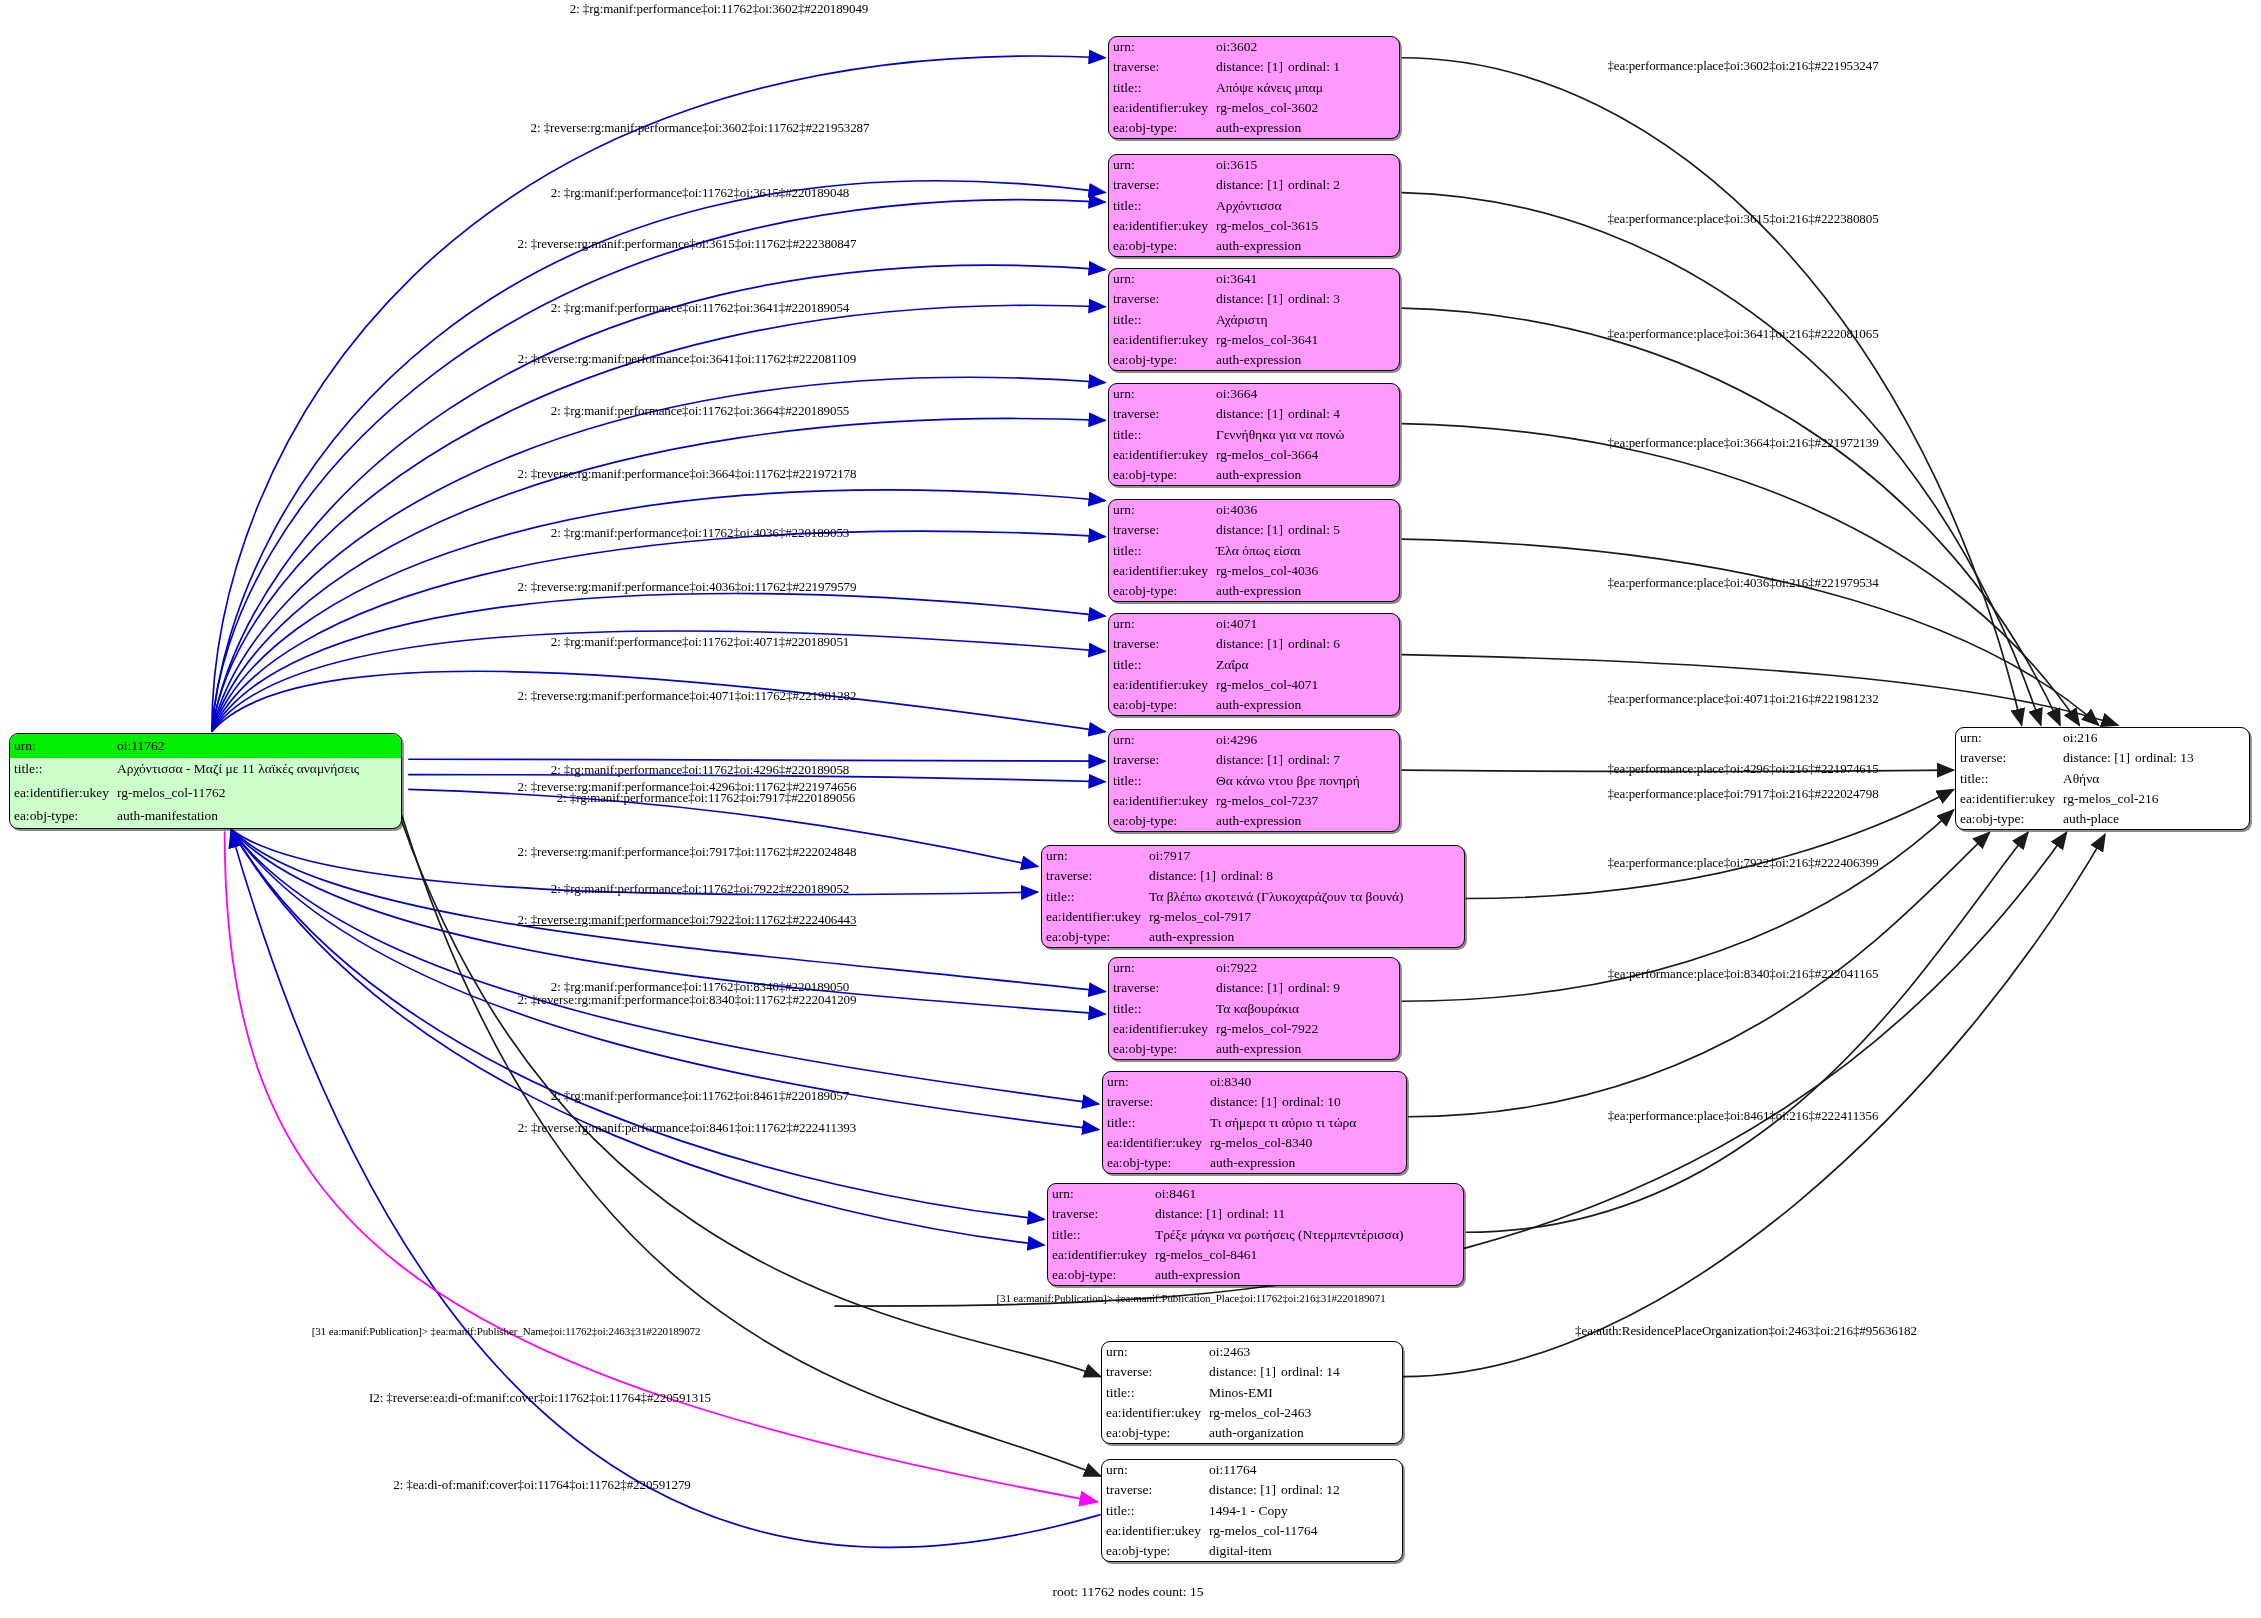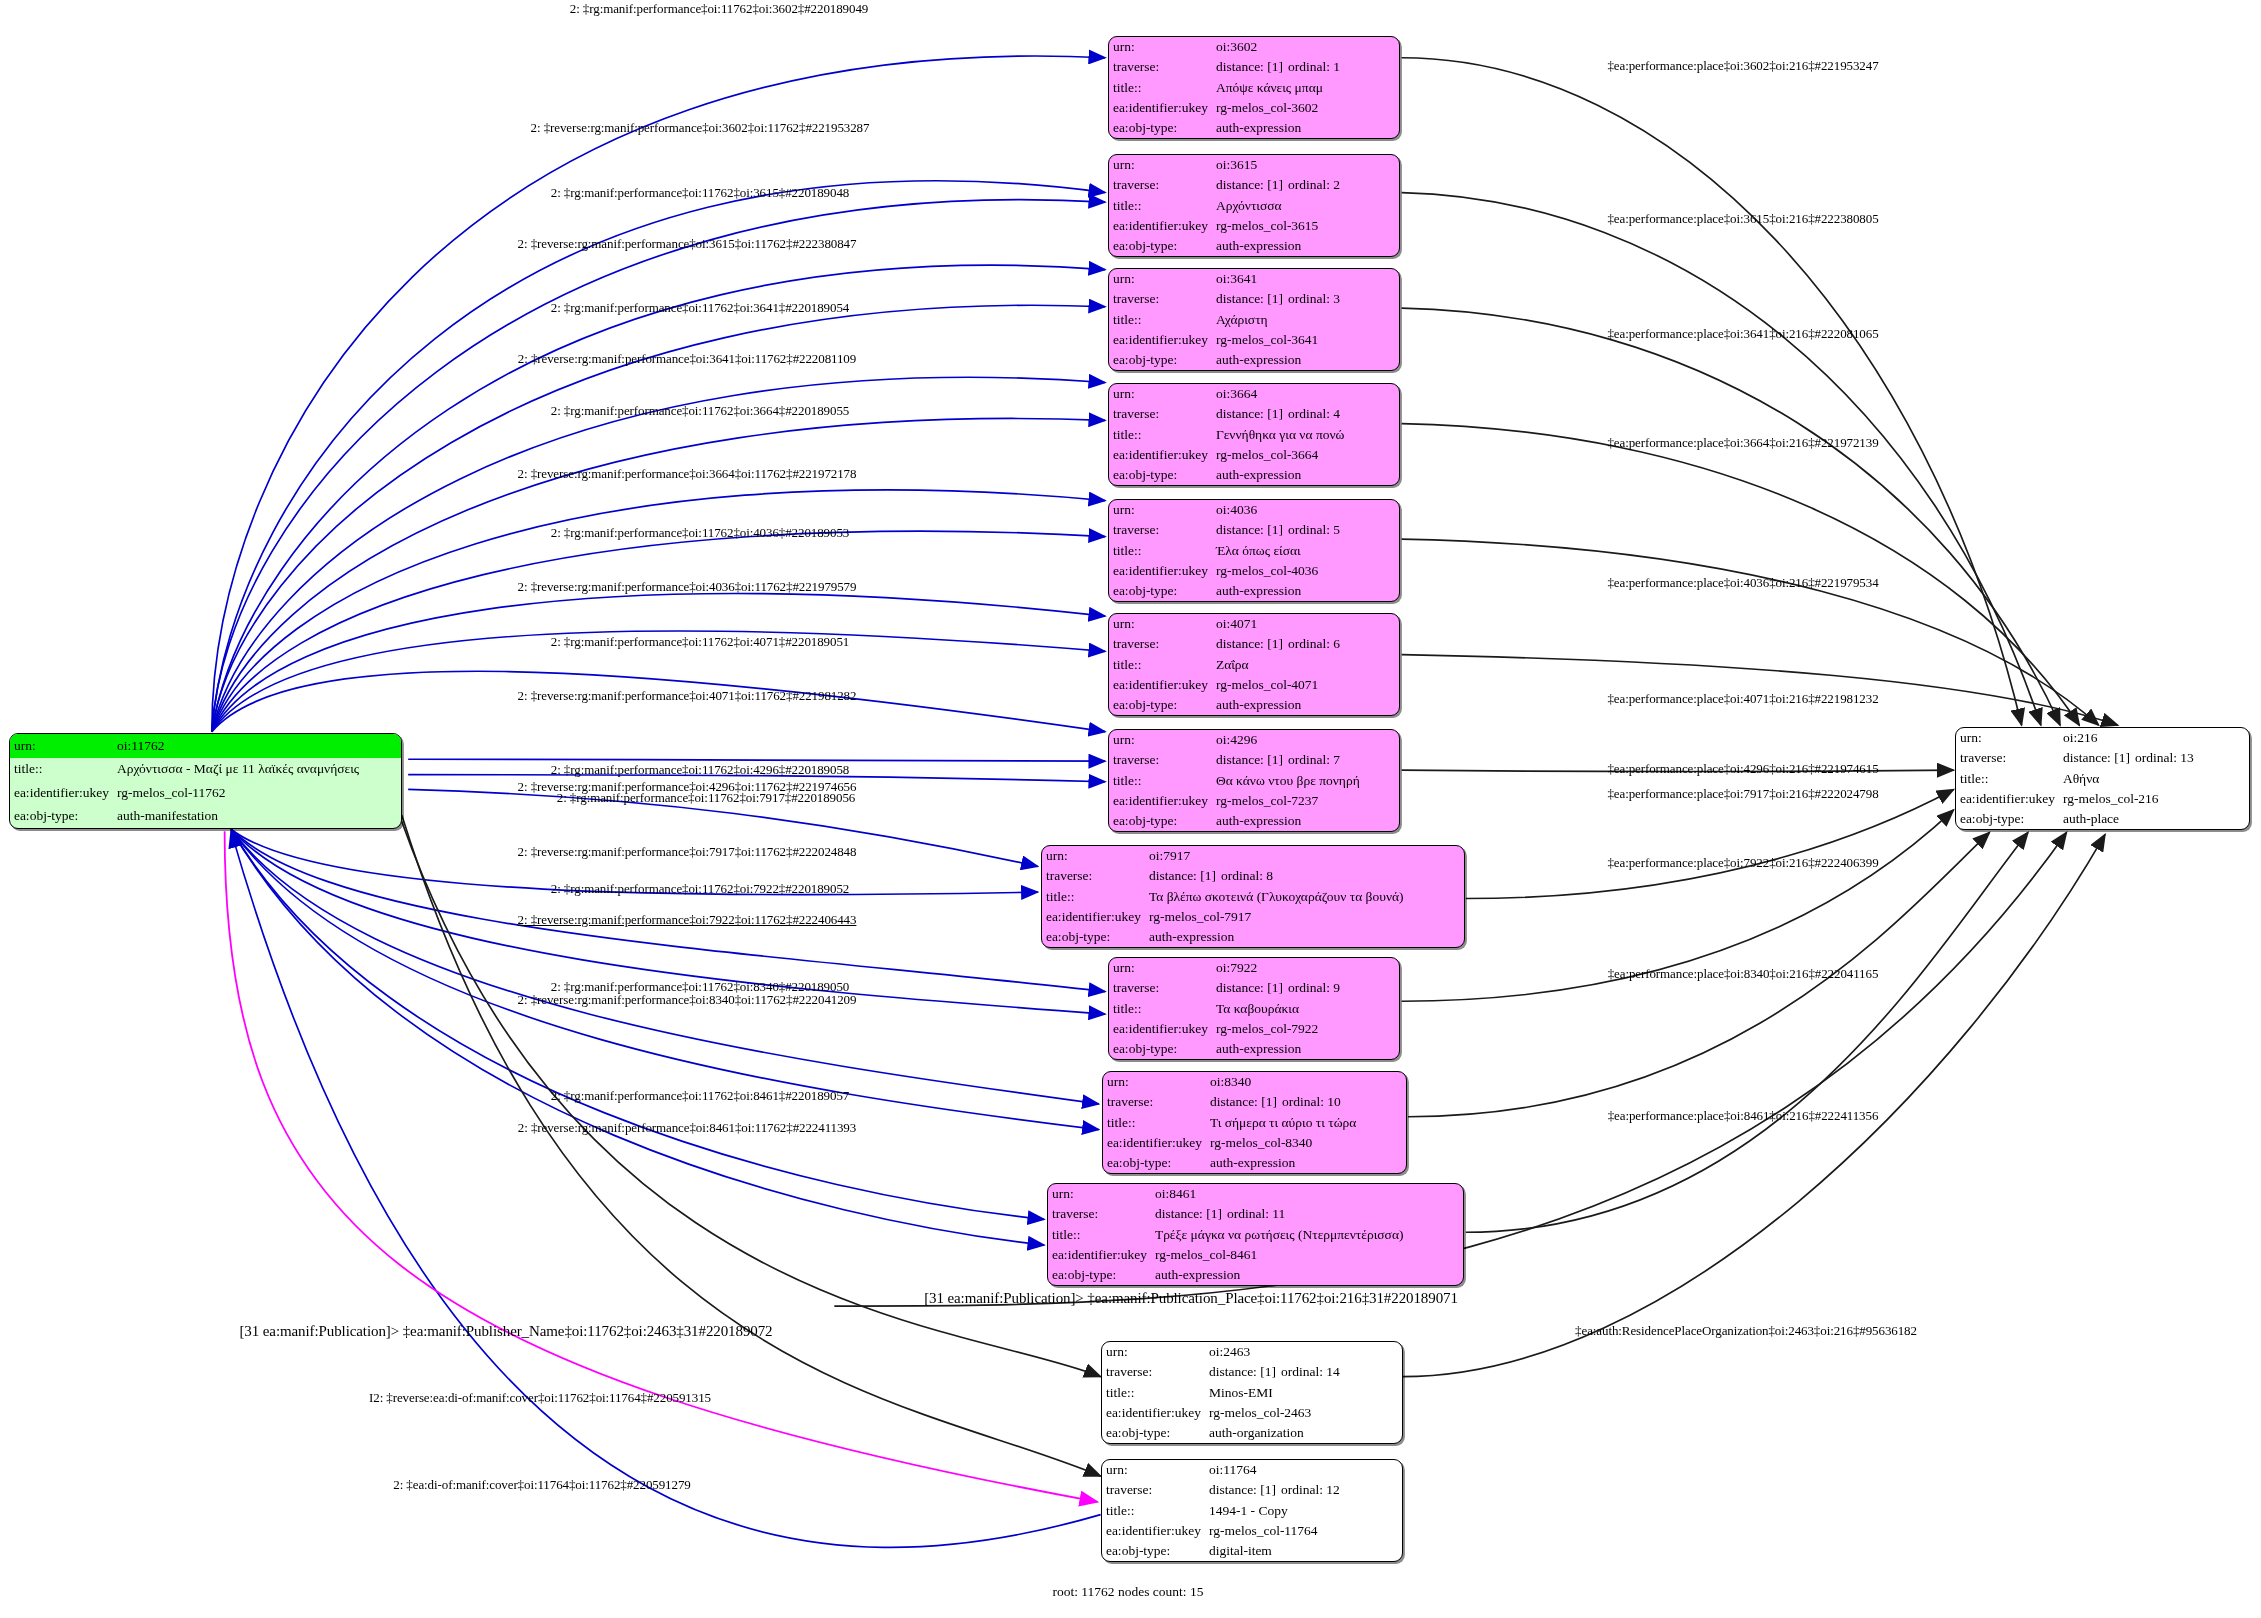--- a/index.html
+++ b/index.html
@@ -13,21 +13,21 @@
   .node table{border-collapse:collapse;width:100%;height:100%;}
   .node td{font-size:13.5px;line-height:1.02;padding:0.6px 3.9px;white-space:nowrap;
            vertical-align:middle;color:#000;}
   .node td.k{width:82px;}
   .node.pink{background:#ff99ff;}
   .node.green{background:#ccffcc;}
   .node.green td.hl{background:#00ee00;}
   .node .trav .d{display:inline-block;min-width:72px;}
   .elabel{position:absolute;font-size:13px;color:#000;white-space:nowrap;
           transform:translate(-50%,-50%);letter-spacing:-0.1px;}
-  .elabel.small{font-size:15px;}
+  .elabel.small{font-size:11px;}
   .footer{position:absolute;font-size:13.5px;color:#000;white-space:nowrap;
           transform:translateX(-50%);}
 </style>
 </head>
 <body>
 
 <div id="stage">
 
   <svg class="edges" viewBox="0 0 3523 2521" preserveAspectRatio="none">
     <defs>

